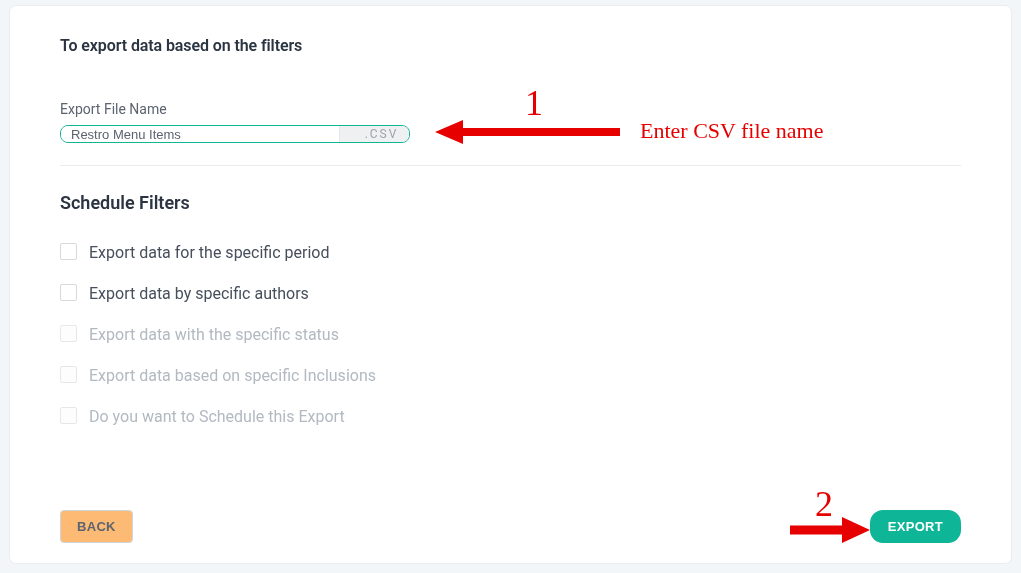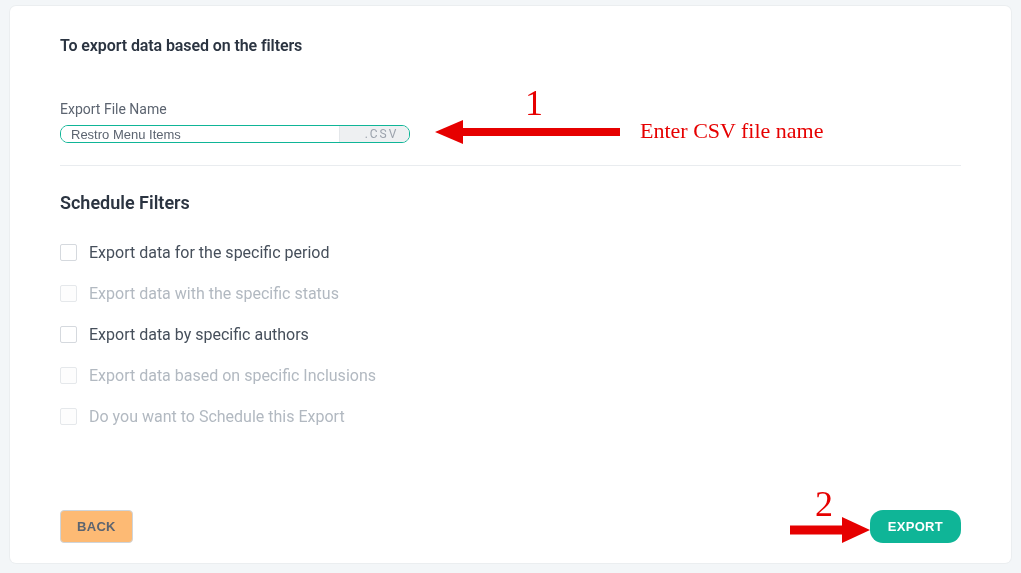--- a/index.html
+++ b/index.html
@@ -71,21 +71,20 @@
   }
   .section-title {
     font-size: 18px;
     font-weight: 600;
     color: #2b3441;
     margin-bottom: 30px;
   }
   .filters { display: flex; flex-direction: column; gap: 22px; }
   .filter-row {
     display: flex;
-    align-items: center;
     gap: 12px;
   }
   .cb {
     width: 17px;
     height: 17px;
     border: 1px solid #d5d9de;
     border-radius: 2px;
     background: #fff;
   }
   .filter-row.disabled { color: #b2b9c1; }
@@ -149,27 +148,27 @@
 
   <div class="hr"></div>
 
   <div class="section-title">Schedule Filters</div>
 
   <div class="filters">
     <div class="filter-row enabled">
       <span class="cb"></span>
       <span>Export data for the specific period</span>
     </div>
+    <div class="filter-row enabled">
+      <span class="cb"></span>
+      <span>Export data by specific authors</span>
+    </div>
     <div class="filter-row disabled">
       <span class="cb"></span>
       <span>Export data with the specific status</span>
-    </div>
-    <div class="filter-row enabled">
-      <span class="cb"></span>
-      <span>Export data by specific authors</span>
     </div>
     <div class="filter-row disabled">
       <span class="cb"></span>
       <span>Export data based on specific Inclusions</span>
     </div>
     <div class="filter-row disabled">
       <span class="cb"></span>
       <span>Do you want to Schedule this Export</span>
     </div>
   </div>

